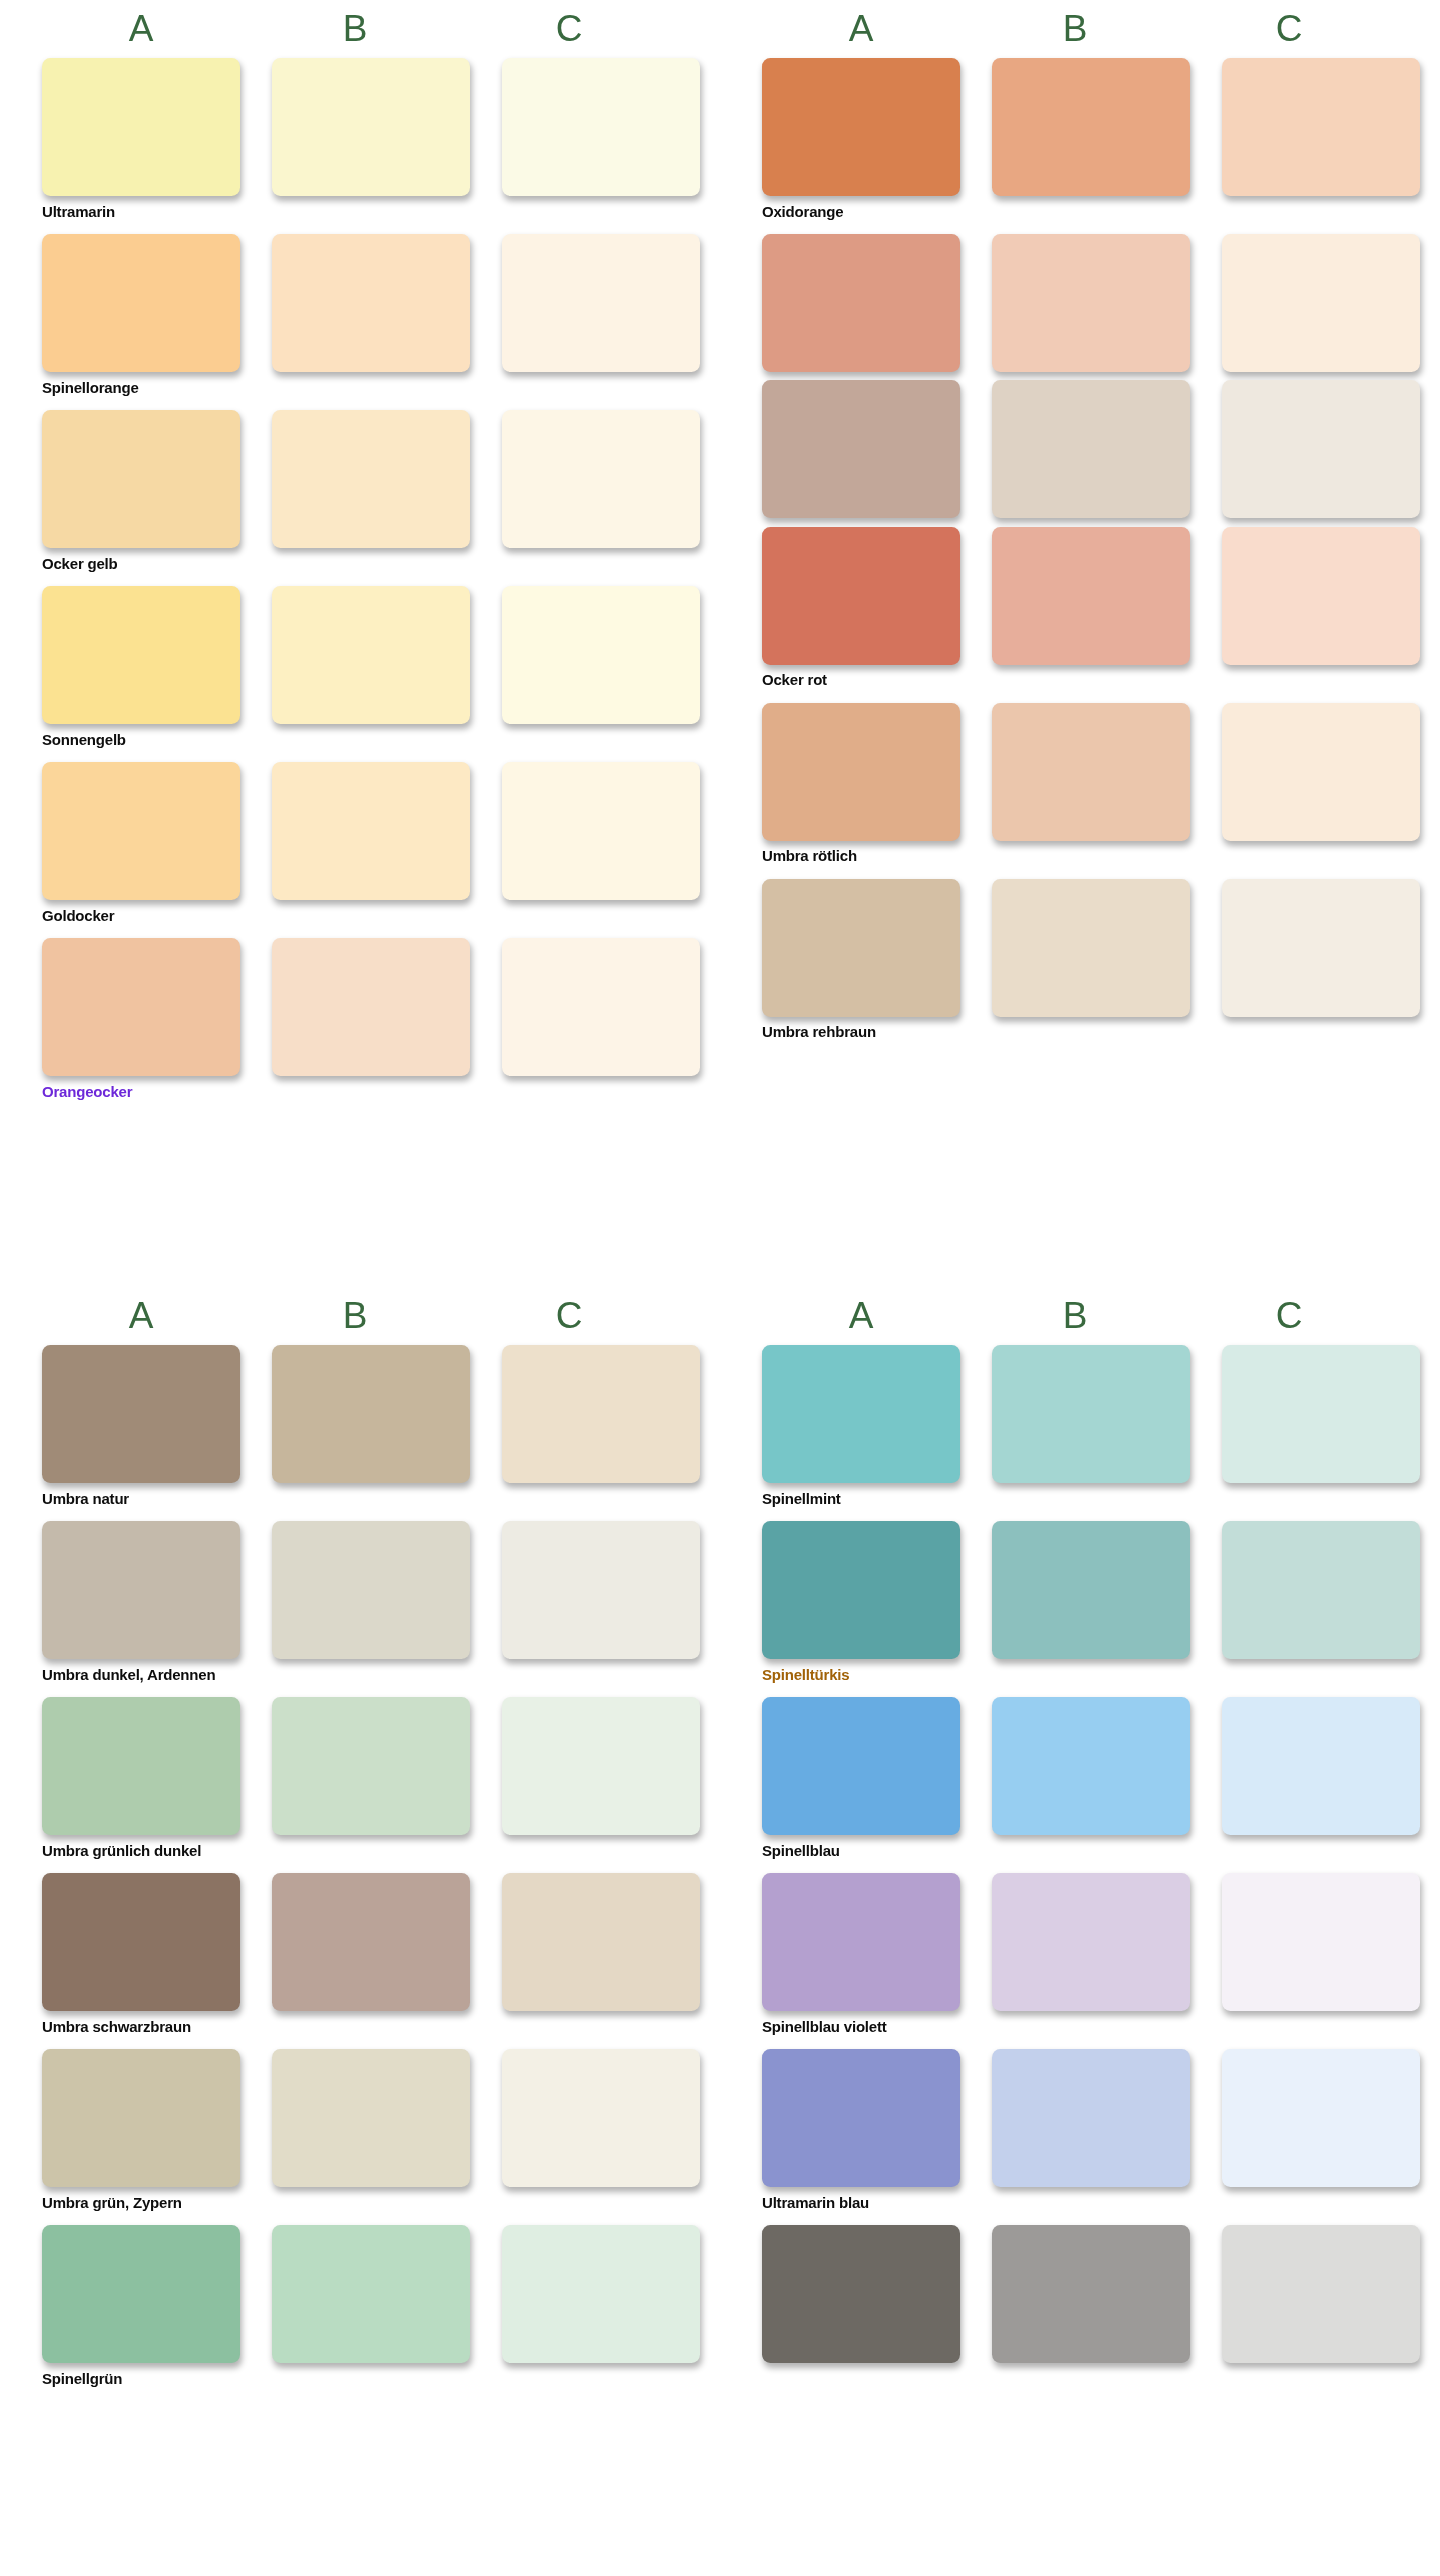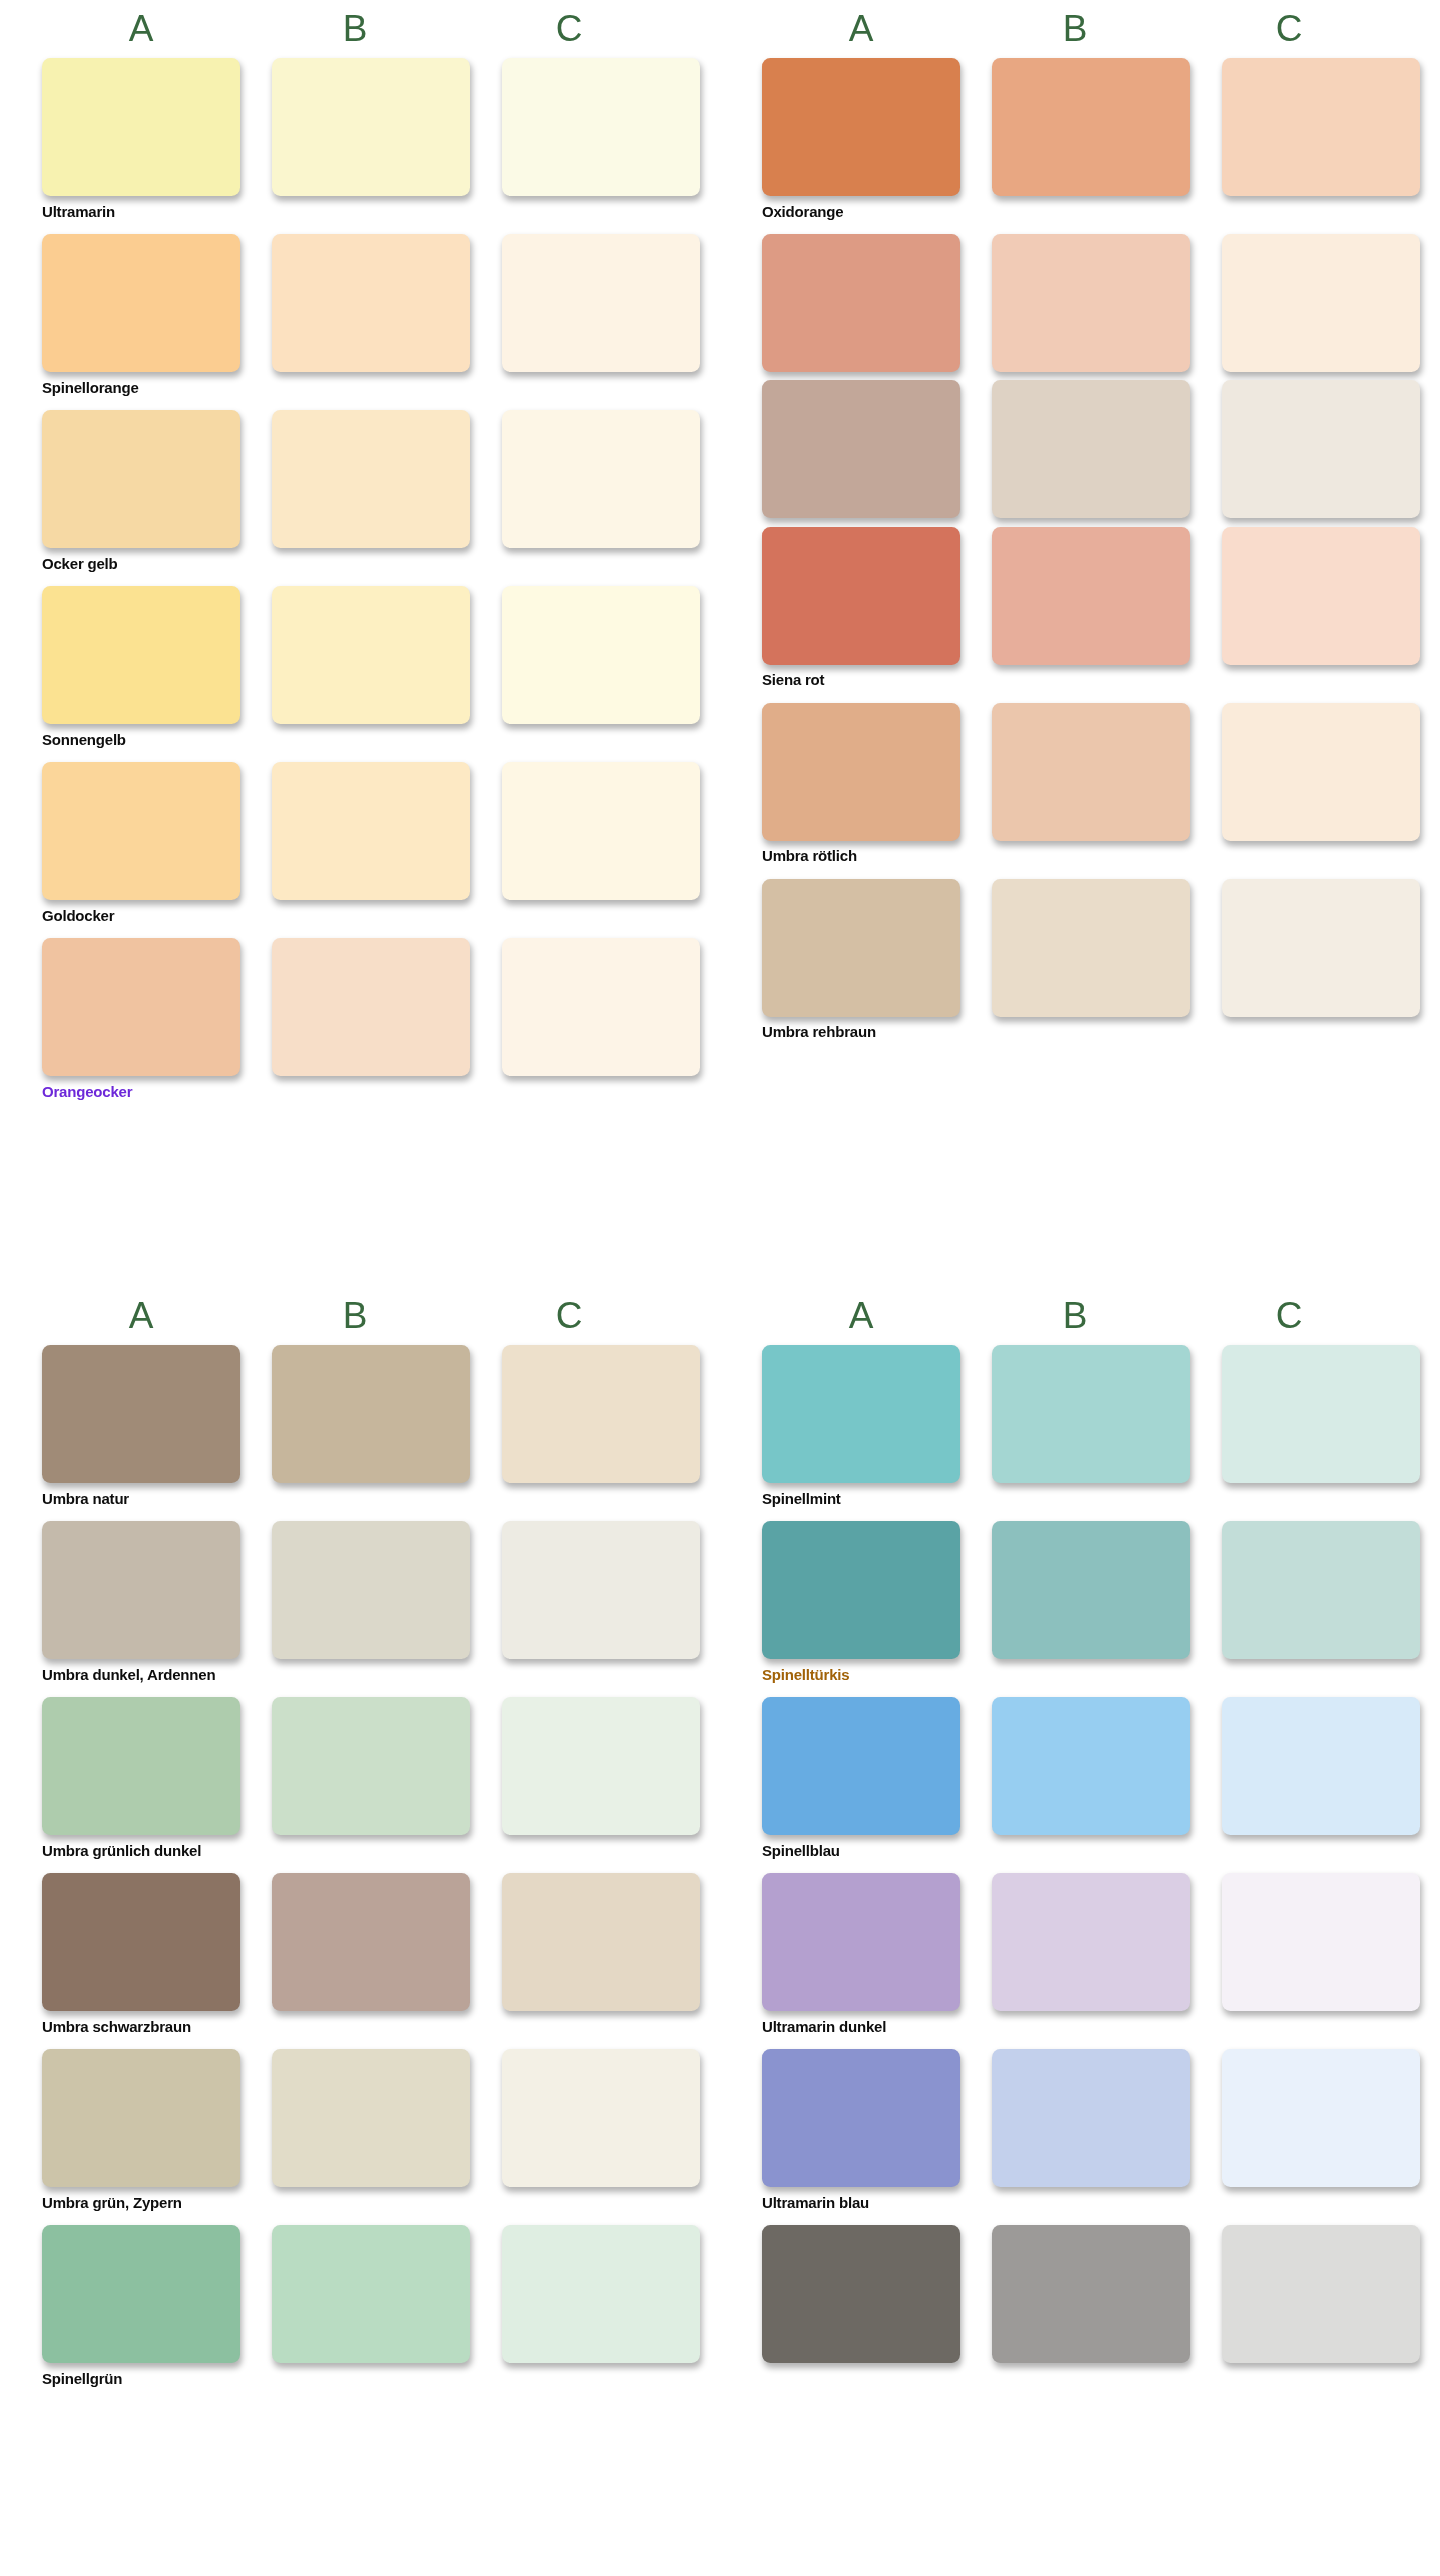--- a/index.html
+++ b/index.html
@@ -164,21 +164,21 @@
               <div class="swatch" style="background: rgb(222, 210, 196);"></div>
               <div class="swatch" style="background: rgb(238, 232, 223);"></div>
             </div>
           </div>
           <div class="row-wrap">
             <div class="swatch-row">
               <div class="swatch" style="background: rgb(212, 115, 92);"></div>
               <div class="swatch" style="background: rgb(231, 174, 155);"></div>
               <div class="swatch" style="background: rgb(249, 220, 204);"></div>
             </div>
-            <div class="swatch-label" style="color: rgb(13, 13, 13);">Siena rot</div>
+            <div class="swatch-label" style="color: rgb(13, 13, 13);">Ocker rot</div>
           </div>
           <div class="row-wrap">
             <div class="swatch-row">
               <div class="swatch" style="background: rgb(224, 173, 137);"></div>
               <div class="swatch" style="background: rgb(235, 198, 172);"></div>
               <div class="swatch" style="background: rgb(250, 235, 218);"></div>
             </div>
             <div class="swatch-label" style="color: rgb(13, 13, 13);">Umbra rötlich</div>
           </div>
           <div class="row-wrap">
@@ -278,21 +278,21 @@
               <div class="swatch" style="background: rgb(215, 234, 249);"></div>
             </div>
             <div class="swatch-label" style="color: rgb(13, 13, 13);">Spinellblau</div>
           </div>
           <div class="row-wrap">
             <div class="swatch-row">
               <div class="swatch" style="background: rgb(180, 160, 207);"></div>
               <div class="swatch" style="background: rgb(218, 206, 228);"></div>
               <div class="swatch" style="background: rgb(245, 241, 247);"></div>
             </div>
-            <div class="swatch-label" style="color: rgb(13, 13, 13);">Ultramarin dunkel</div>
+            <div class="swatch-label" style="color: rgb(13, 13, 13);">Spinellblau violett</div>
           </div>
           <div class="row-wrap">
             <div class="swatch-row">
               <div class="swatch" style="background: rgb(138, 147, 207);"></div>
               <div class="swatch" style="background: rgb(195, 208, 236);"></div>
               <div class="swatch" style="background: rgb(233, 241, 251);"></div>
             </div>
             <div class="swatch-label" style="color: rgb(13, 13, 13);">Ultramarin blau</div>
           </div>
           <div class="row-wrap">

